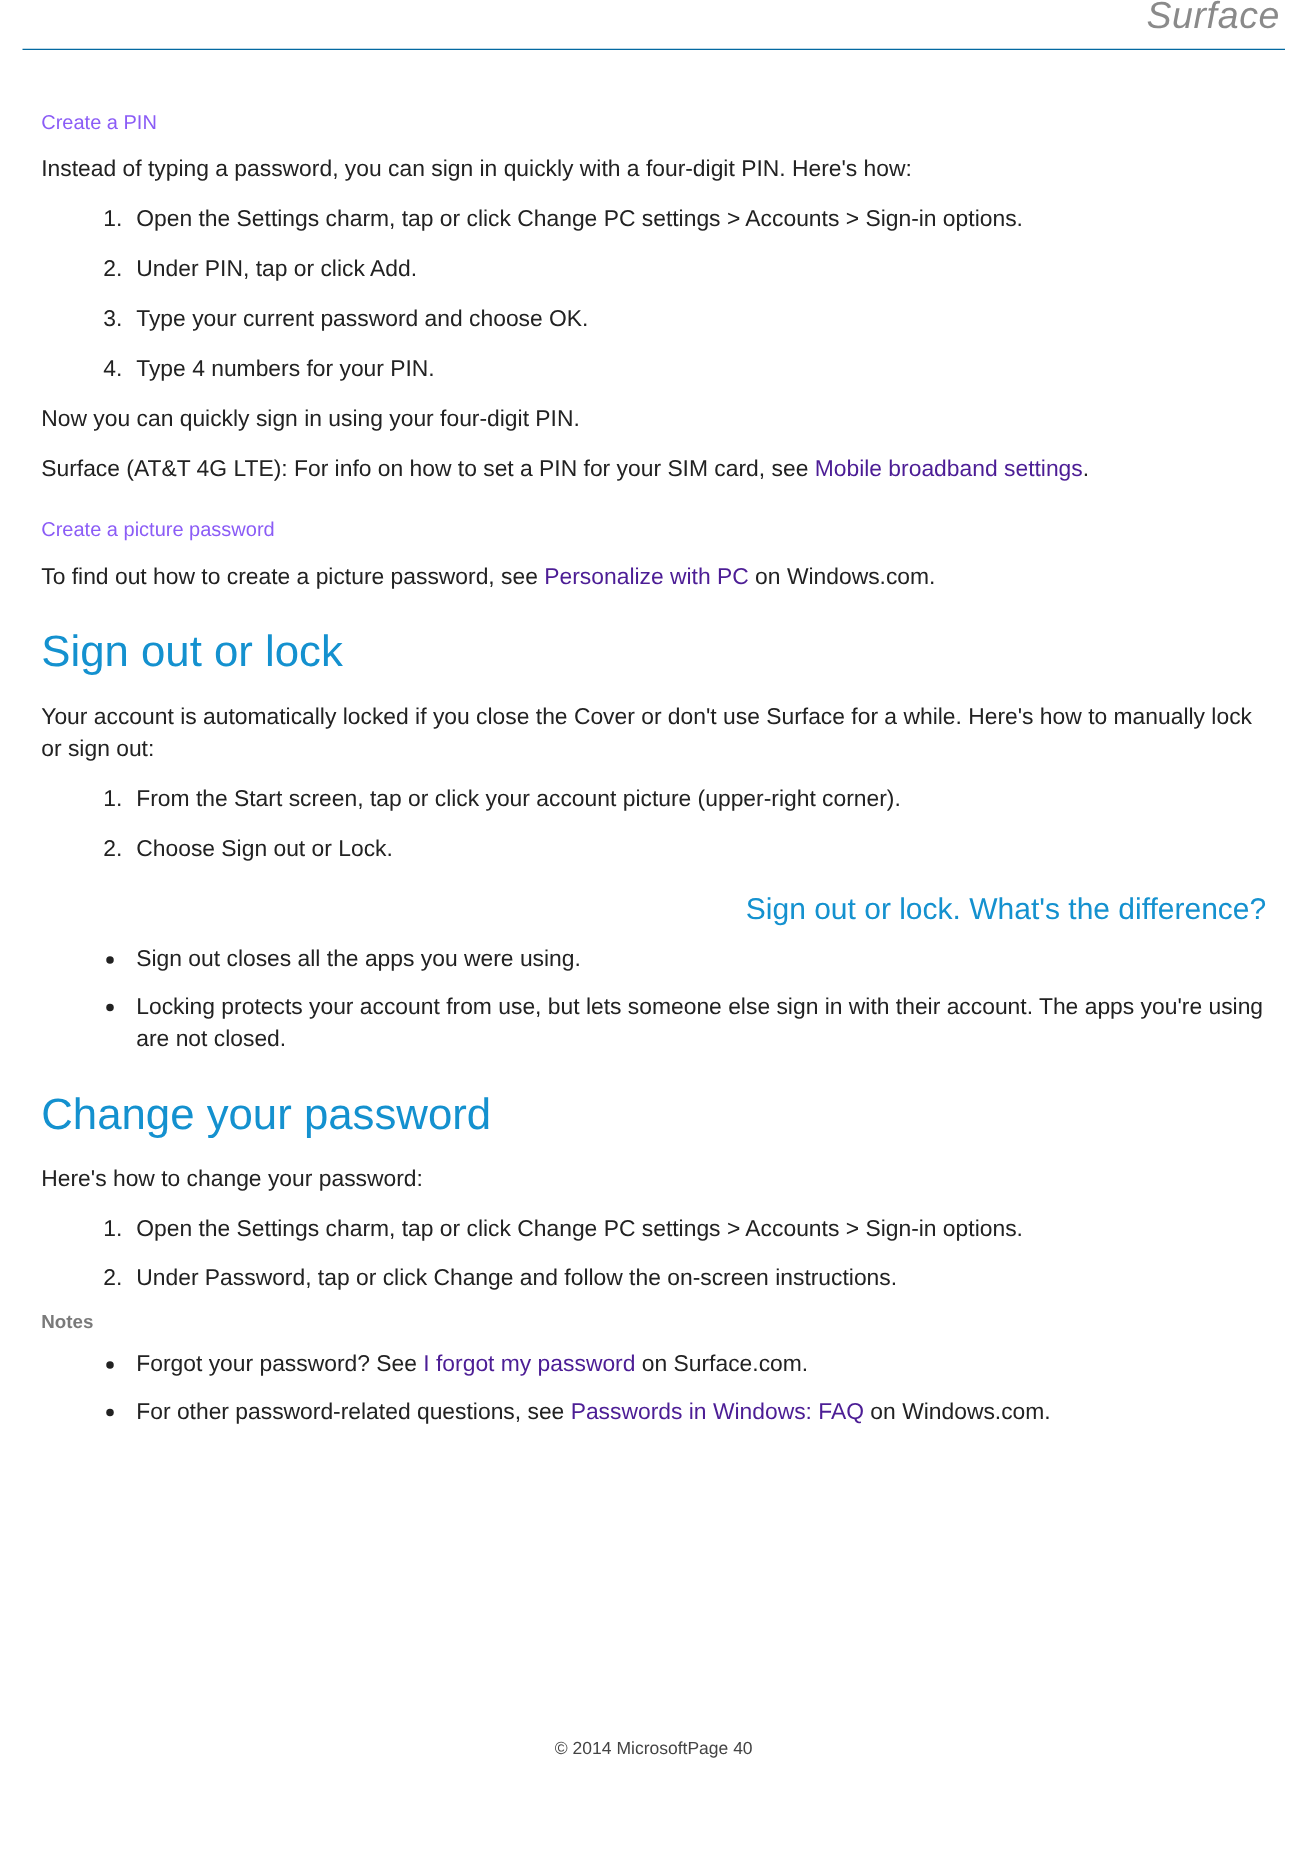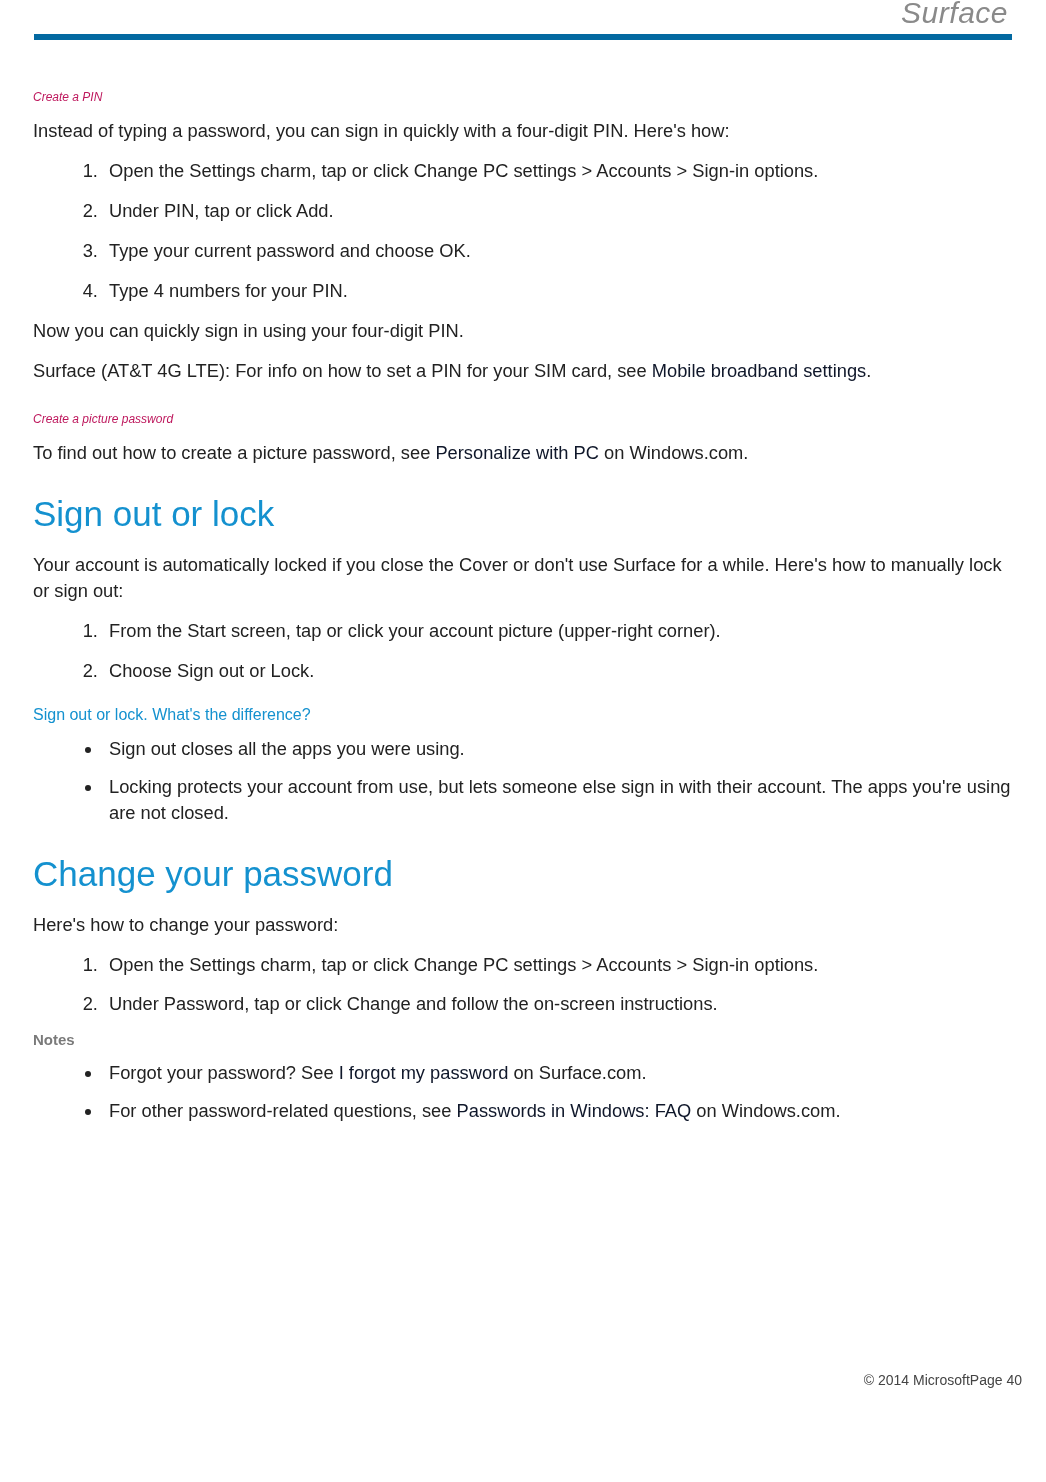--- a/index.html
+++ b/index.html
@@ -7,58 +7,58 @@
     margin: 0;
     font-family: "Segoe UI", Tahoma, sans-serif;
     font-size: 18.3px;
     color: #222;
     background: #fff;
     width: 1046px;
     position: relative;
   }
   .page-header {
     height: 40px;
-    border-bottom: 6px solid #0369a1;
+    border-bottom: 1px solid #0369a1;
     position: relative;
-    margin: 0 34px;
+    margin: 0 18px;
   }
   .brand {
     position: absolute;
     right: 4px;
     top: -4px;
     font-family: "Segoe UI Light", "Segoe UI", sans-serif;
     font-style: italic;
     font-size: 30px;
     color: #8a8a8a;
     letter-spacing: 0.5px;
     font-weight: 300;
   }
   .content {
     padding: 50px 33px 0 33px;
   }
   .h-blue-italic {
-    color: #be185d;
-    font-style: italic;
-    font-size: 12px;
+    color: #8b5cf6;
+    font-size: 16px;
     margin: 0 0 14px 0;
     font-weight: 400;
   }
   .h-blue-large {
     color: #1491cf;
     font-family: "Segoe UI Light", "Segoe UI", sans-serif;
     font-weight: 300;
     font-size: 35px;
     margin: 28px 0 18px 0;
   }
   .h-blue-med {
     color: #1491cf;
     font-family: "Segoe UI Light", "Segoe UI", sans-serif;
     font-weight: 300;
-    font-size: 16px;
+    font-size: 24px;
     margin: 22px 0 12px 0;
+    text-align: right;
   }
   p { margin: 0 0 14px 0; line-height: 1.42; }
   ol.num {
     margin: 0 0 14px 0;
     padding-left: 70px;
   }
   ol.num li {
     padding-left: 6px;
     margin-bottom: 14px;
     line-height: 1.42;
@@ -67,34 +67,34 @@
     list-style: disc;
     margin: 12px 0 14px 0;
     padding-left: 70px;
   }
   ul.bul li {
     padding-left: 6px;
     margin-bottom: 12px;
     line-height: 1.42;
   }
   b, strong { font-weight: 400; }
-  a.link { color: #0f172a; text-decoration: none; }
+  a.link { color: #4c1d95; text-decoration: none; }
   .notes-label {
     color: #7a7a7a;
     font-weight: 700;
     font-size: 15px;
     margin: 6px 0 10px 0;
   }
   .footer {
     position: absolute;
     left: 24px;
     right: 24px;
     bottom: 10px;
     display: flex;
-    justify-content: flex-end;
+    justify-content: center;
     font-size: 14px;
     color: #444;
   }
   .spacer { height: 260px; }
 </style>
 </head>
 <body>
 
 <div class="page-header">
   <div class="brand">Surface</div>

